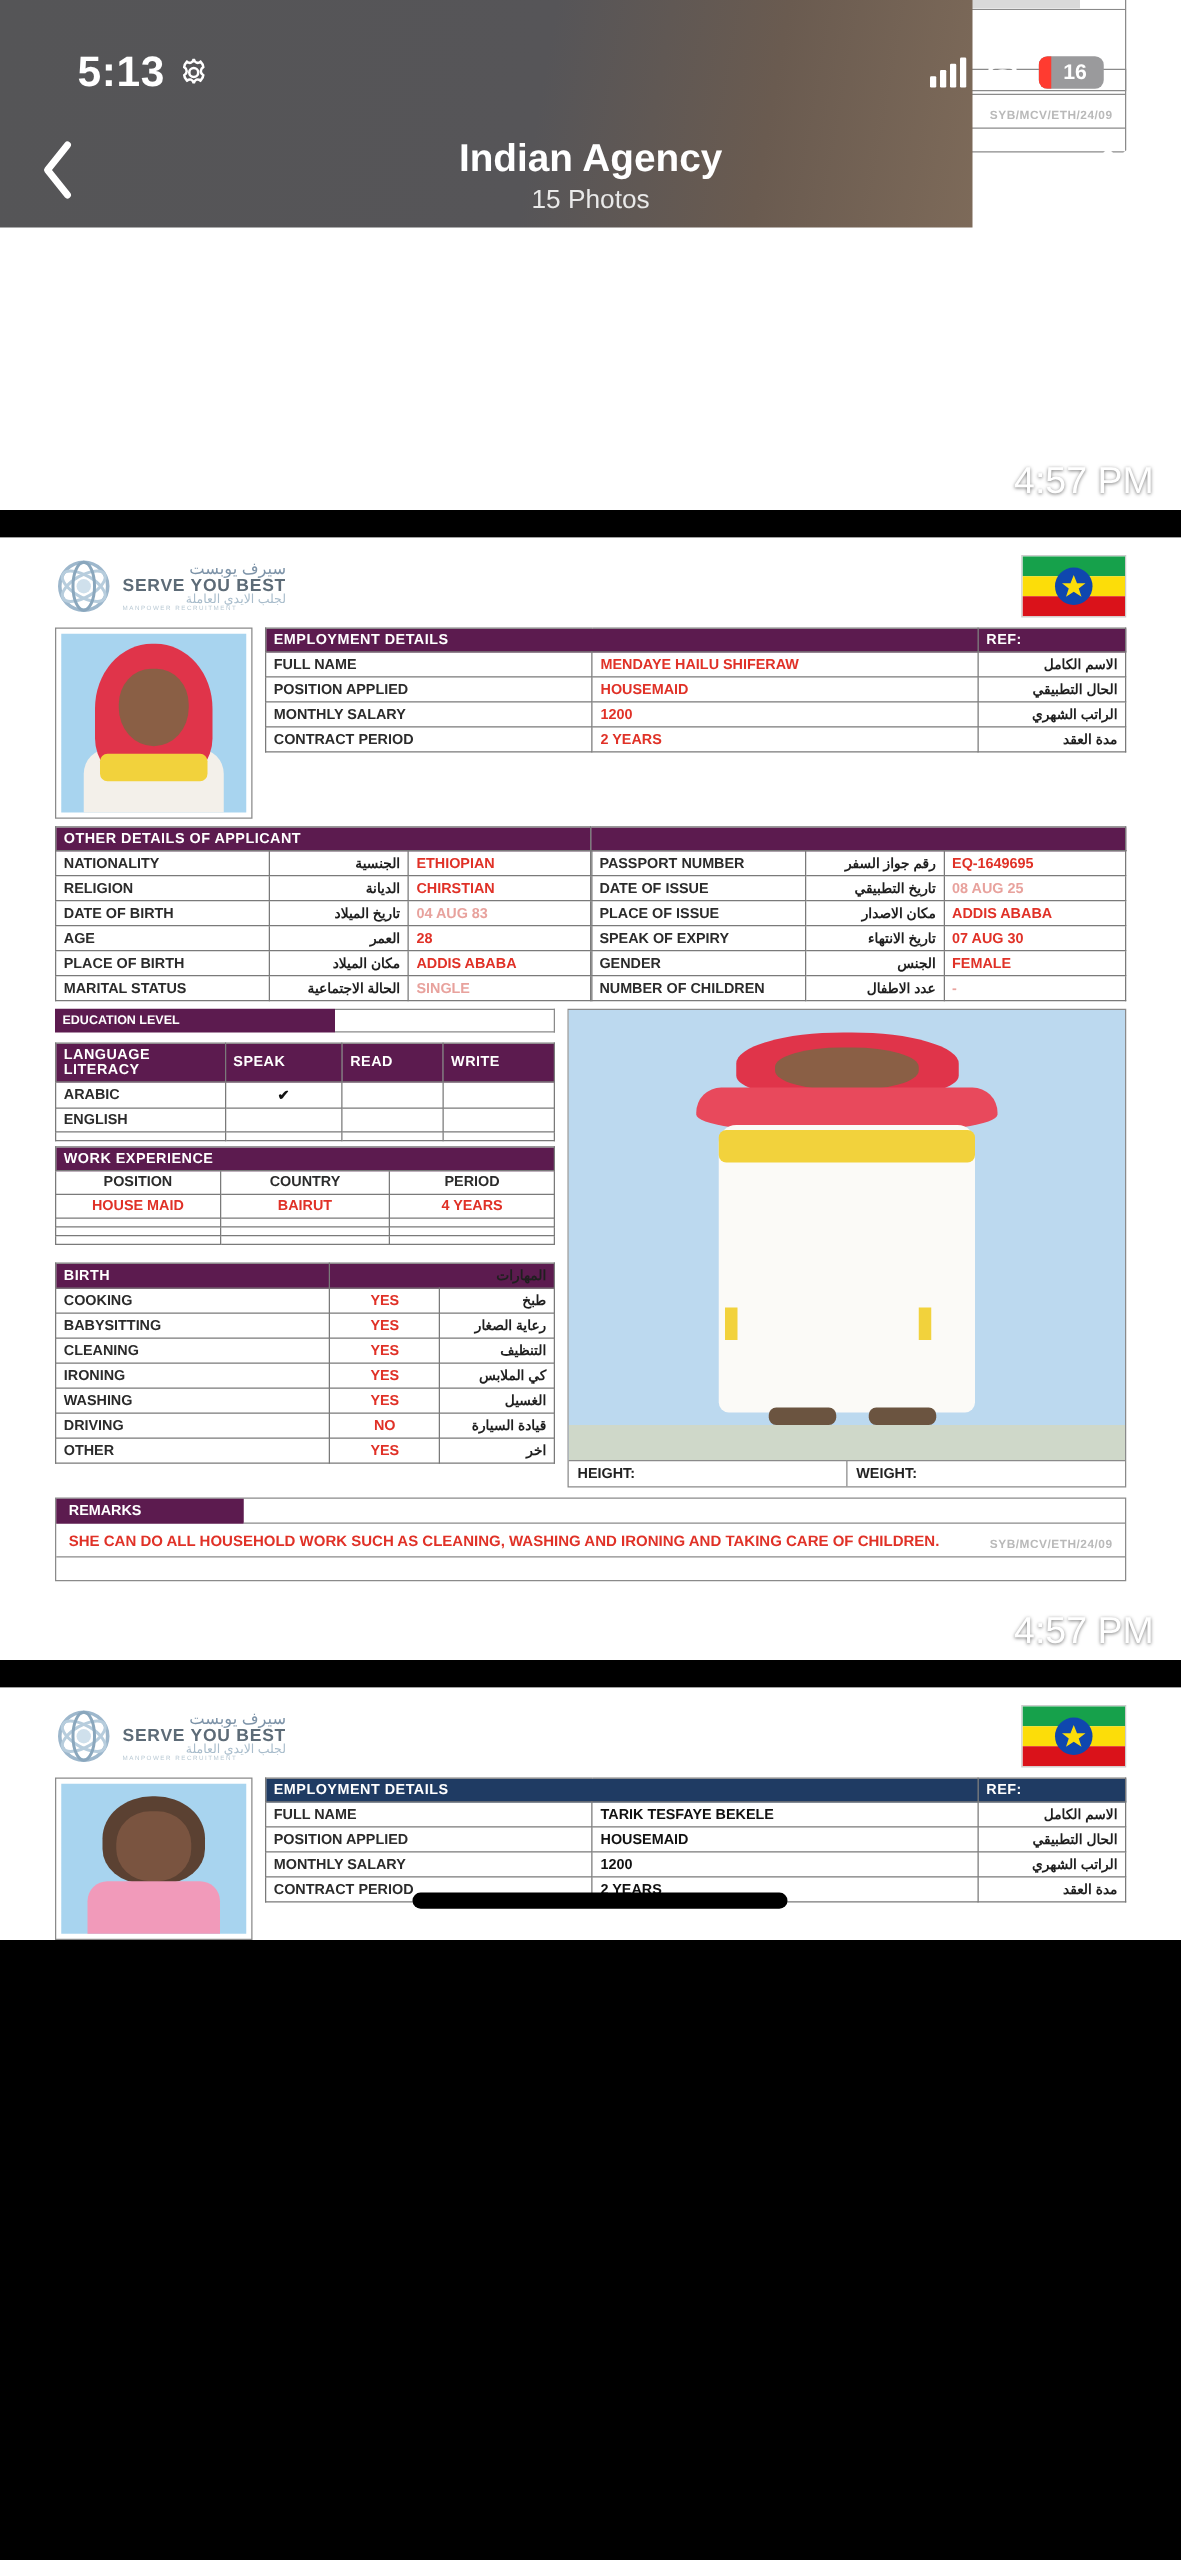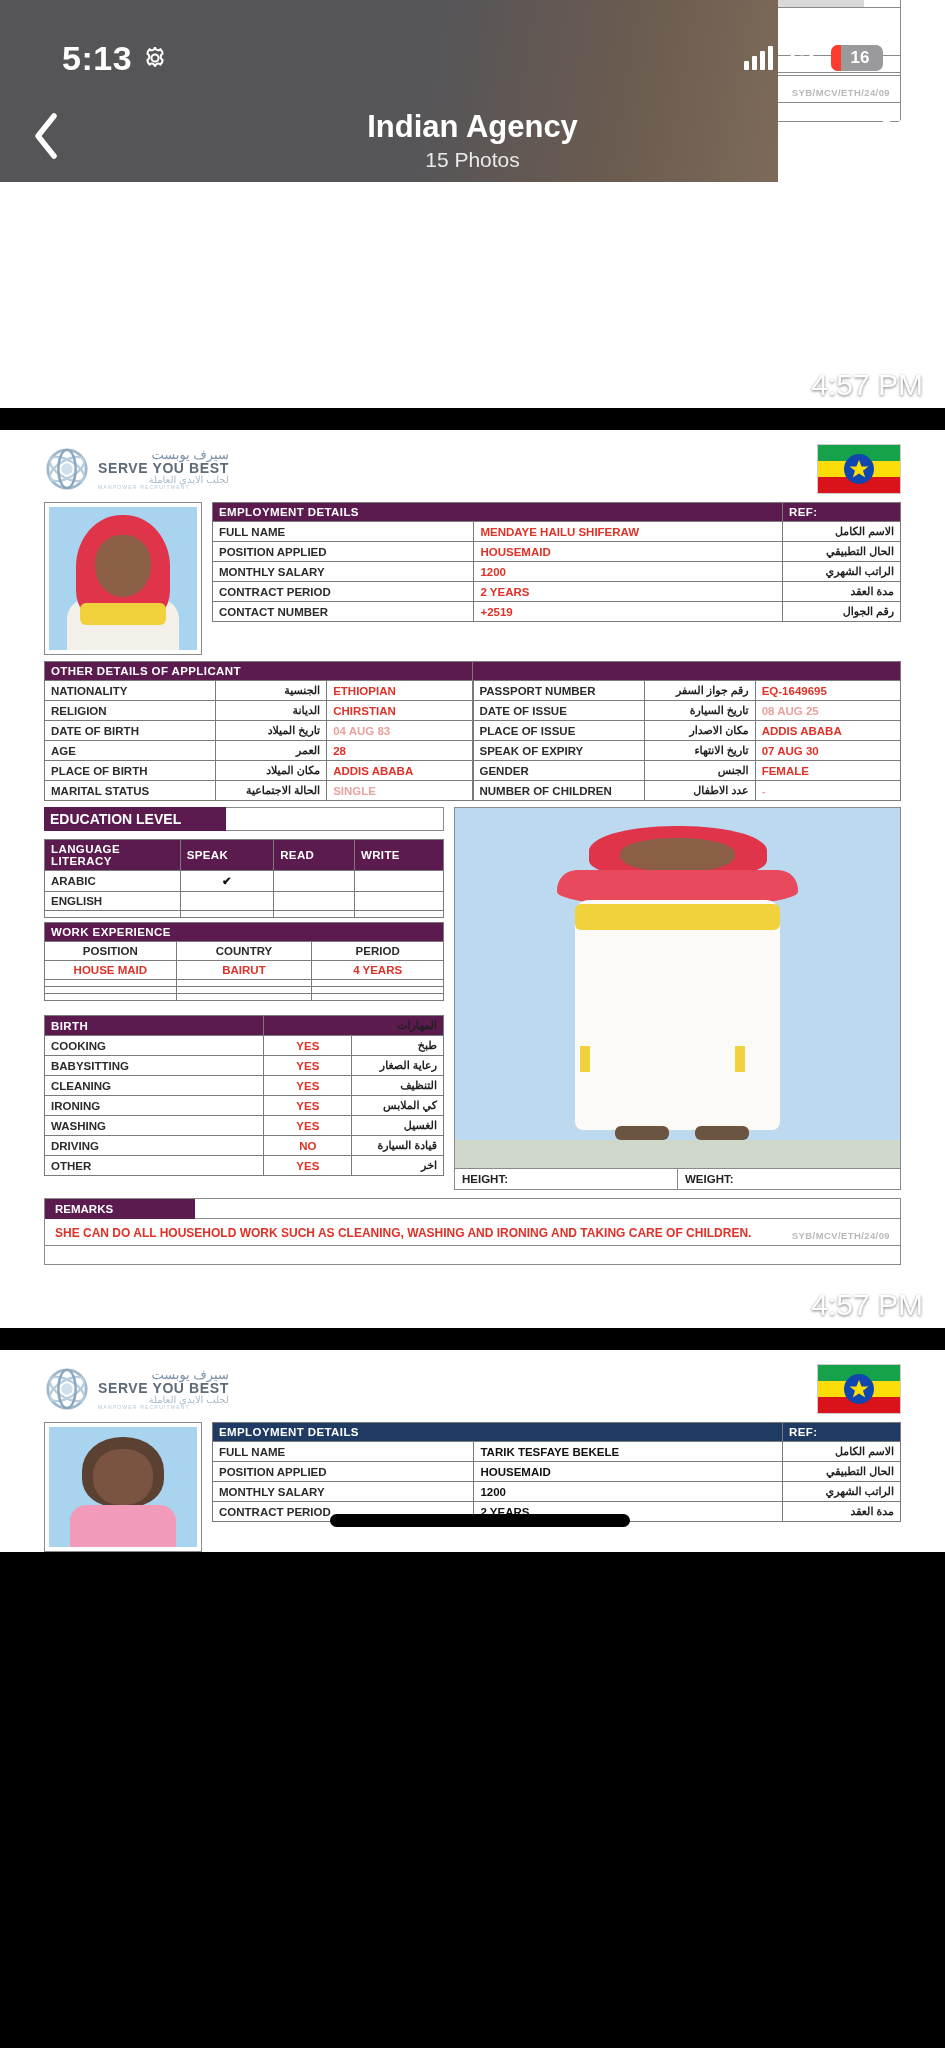--- a/index.html
+++ b/index.html
@@ -125,22 +125,22 @@
   .remarks-hd-fill { flex: 1; border-bottom: 1px solid #8a8a8a; }
   .remarks-body { padding: 6px 10px 4px 10px; font-size: 12px; color: #e03127;
                   font-weight: 700; line-height: 1.35; border-bottom: 1px solid #8a8a8a;
                   position: relative; }
   .remarks-body-black { color: #1a1a1a; }
   .remarks-foot { height: 18px; }
   .ref-code { position: absolute; right: 10px; bottom: 2px; font-size: 9.5px;
               color: #b9b9b9; font-weight: 700; letter-spacing: .4px; }
 
   .edu-band { display: flex; }
-  .edu-band .a { background: #5c1b4f; color: #fff; font-weight: 700; font-size: 14px;
-                 padding: 4px 6px; width: 182px; }
+  .edu-band .a { background: #5c1b4f; color: #fff; font-weight: 700; font-size: 10px;
+                 padding: 4px 6px; width: 224px; }
   .edu-band .b { flex: 1; border: 1px solid #8a8a8a; border-left: none; }
 
   .clip { position: relative; overflow: hidden; }
   .redact { position: absolute; background: #000; border-radius: 14px; }
 
   
   .fig { position: absolute; }
 </style>
 </head>
 <body>
@@ -276,25 +276,20 @@
                   <tr>
                     <td class="lbl" style="width:38%">MONTHLY SALARY</td>
                     <td class="val">1200</td>
                     <td class="ar" style="width:118px">الراتب الشهري</td>
                   </tr>
                   <tr>
                     <td class="lbl" style="width:38%">CONTRACT PERIOD</td>
                     <td class="val">2 YEARS</td>
                     <td class="ar" style="width:118px">مدة العقد</td>
                   </tr>
-                  <tr>
-                    <td class="lbl" style="width:38%">CONTACT NUMBER</td>
-                    <td class="val">+2519</td>
-                    <td class="ar" style="width:118px">رقم الجوال</td>
-                  </tr>
                 </tbody>
             </table>
           </div>
         </div>
 
         <div class="other-wrap">
           <table class="doc" style="margin-bottom:-1px;">
             <tbody>
                 <tr>
                   <th class="sec-hd" style="width:50%;">OTHER DETAILS OF APPLICANT</th>
@@ -339,21 +334,21 @@
               </table>
             <table class="doc">
                 <tbody id="doc2-otherR">
                   <tr>
                     <td class="lbl" style="width:40%">PASSPORT NUMBER</td>
                     <td class="ar" style="width:26%">رقم جواز السفر</td>
                     <td class="val">EQ-1649695</td>
                   </tr>
                   <tr>
                     <td class="lbl" style="width:40%">DATE OF ISSUE</td>
-                    <td class="ar" style="width:26%">تاريخ السيارة</td>
+                    <td class="ar" style="width:26%">تاريخ التطبيقي</td>
                     <td class="val-dim">08 AUG 25</td>
                   </tr>
                   <tr>
                     <td class="lbl" style="width:40%">PLACE OF ISSUE</td>
                     <td class="ar" style="width:26%">مكان الاصدار</td>
                     <td class="val">ADDIS ABABA</td>
                   </tr>
                   <tr>
                     <td class="lbl" style="width:40%">SPEAK OF EXPIRY</td>
                     <td class="ar" style="width:26%">تاريخ الانتهاء</td>

